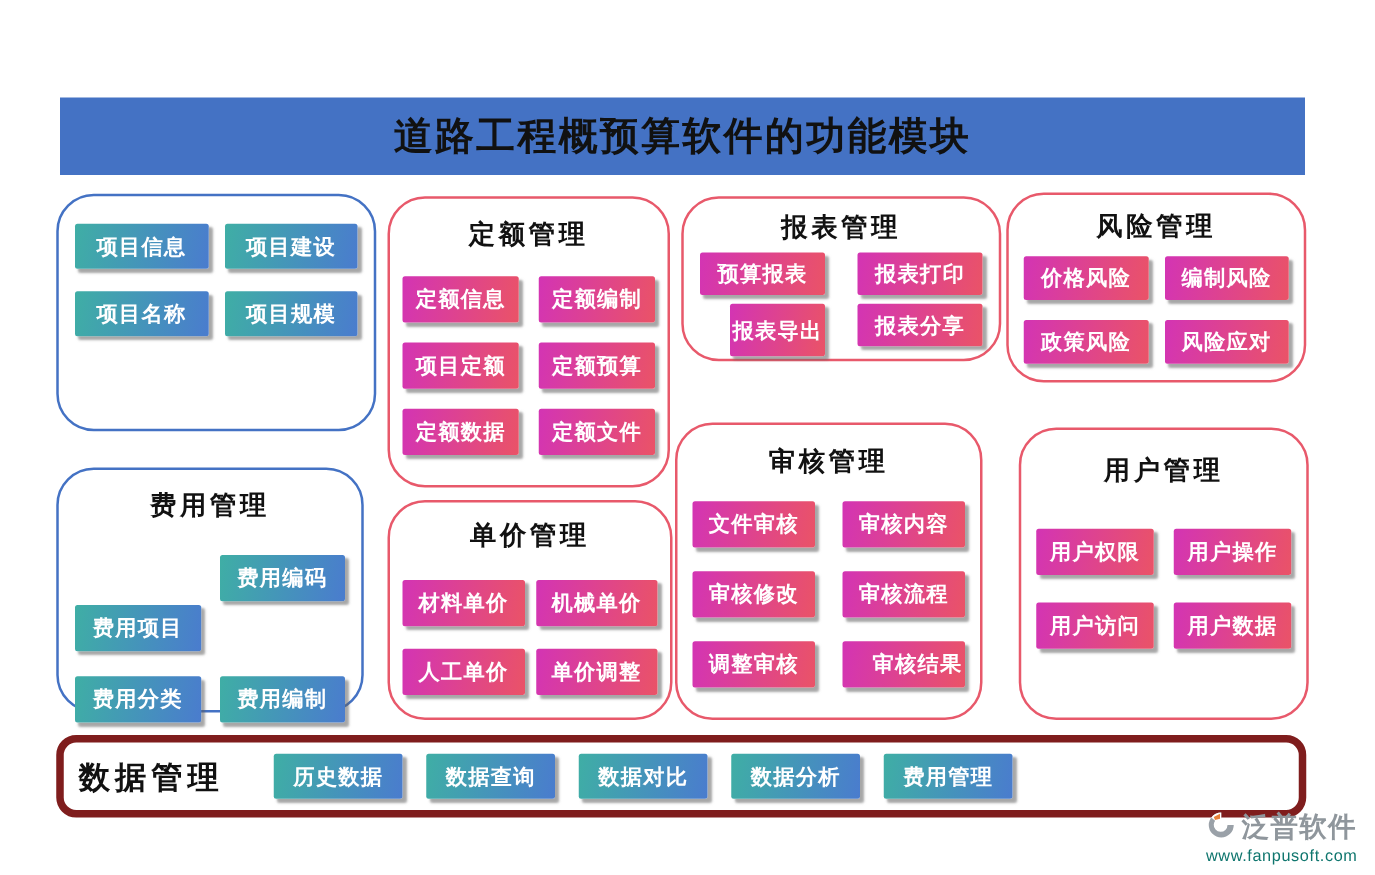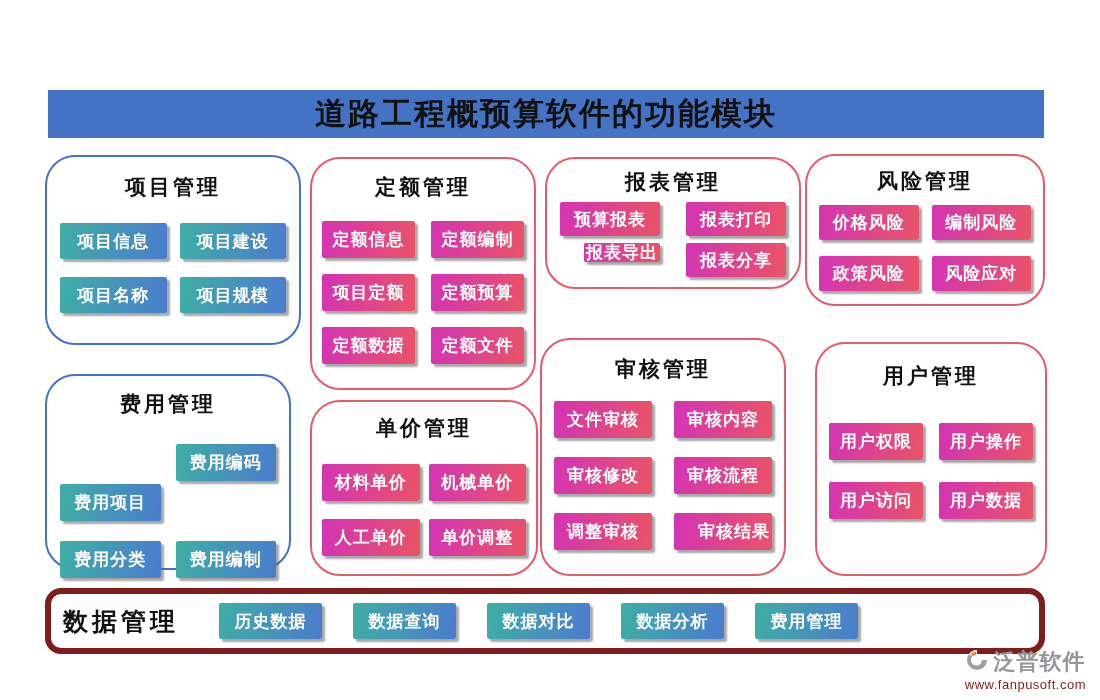--- a/index.html
+++ b/index.html
@@ -7,23 +7,23 @@
     background:#ffffff;
     font-family:"Liberation Serif","DejaVu Serif",serif;
   }
   .canvas {
     position:relative;
     width:1100px; height:700px;
     background:#ffffff;
     overflow:hidden;
   }
   .banner {
-    position:absolute; left:48px; top:78px; width:996px; height:48px;
+    position:absolute; left:48px; top:78px; width:996px; height:62px;
     background:#4472C4;
-    display:flex; align-items:center; justify-content:center;margin-top:12px;
+    display:flex; align-items:center; justify-content:center;
   }
   .banner-title {
     color:#111111; font-size:31px; font-weight:600; letter-spacing:2px;
   }
   .card {
     position:absolute;
     background:#ffffff;
     border:2px solid;
     border-radius:30px;
   }
@@ -53,47 +53,46 @@
     border:6px solid #7f1d1d; border-radius:16px;
     display:flex; align-items:center;
     padding:0 20px 0 12px;
     background:#ffffff;
   }
   .databar-label {
     font-size:25px; font-weight:700; color:#111111; letter-spacing:4px;
     margin-right:40px;
   }
   .databar-buttons {
-    display:flex; gap:31px; align-items:center;
+    display:flex; gap:19px; align-items:center;
   }
   .databar .btn { width:103px; height:36px; font-size:17px; }
   .footer {
     position:absolute; right:14px; bottom:8px;
     display:flex; flex-direction:column; align-items:center;
   }
   .brand-row { display:flex; align-items:center; gap:4px; }
   .brand-name {
     color:#8F969C; font-size:22px; font-weight:700; letter-spacing:1px;
   }
   .brand-url {
-    color:#7f1d1d; font-size:13px; letter-spacing:0.5px;
+    color:#0f766e; font-size:13px; letter-spacing:0.5px;
     font-family:"Liberation Sans","DejaVu Sans",sans-serif;
   }
 </style>
 </head>
 <body>
 
 <div class="canvas">
 
   <div class="banner">
     <span class="banner-title">道路工程概预算软件的功能模块</span>
   </div>
 
   <div class="card blue" style="left:45px; top:155px; width:256px; height:190px;">
-    <div class="card-title" style="padding-top:16px;">项目管理</div>
     <div class="btn-grid" style="margin:22px 13px 0; column-gap:13px; row-gap:18px;">
       <button class="btn teal" style="height:36px;">项目信息</button>
       <button class="btn teal" style="height:36px;">项目建设</button>
       <button class="btn teal" style="height:36px;">项目名称</button>
       <button class="btn teal" style="height:36px;">项目规模</button>
     </div>
   </div>
 
   <div class="card pink" style="left:310px; top:157px; width:226px; height:233px;">
     <div class="card-title" style="padding-top:14px;">定额管理</div>
@@ -105,21 +104,21 @@
       <button class="btn pink" style="height:37px;">定额数据</button>
       <button class="btn pink" style="height:37px;">定额文件</button>
     </div>
   </div>
 
   <div class="card pink" style="left:545px; top:157px; width:256px; height:132px;">
     <div class="card-title" style="padding-top:9px;">报表管理</div>
     <div class="btn-grid" style="margin:6px 13px 0; column-gap:26px; row-gap:7px;">
       <button class="btn pink" style="height:34px;">预算报表</button>
       <button class="btn pink" style="height:34px;">报表打印</button>
-      <button class="btn pink" style="height:19px;margin-left:24px;">报表导出</button>
+      <button class="btn pink" style="height:42px;margin-left:24px;">报表导出</button>
       <button class="btn pink" style="height:34px;">报表分享</button>
     </div>
   </div>
 
   <div class="card pink" style="left:805px; top:154px; width:240px; height:152px;">
     <div class="card-title" style="padding-top:11px;">风险管理</div>
     <div class="btn-grid" style="margin:10px 12px 0; column-gap:13px; row-gap:16px;">
       <button class="btn pink" style="height:35px;">价格风险</button>
       <button class="btn pink" style="height:35px;">编制风险</button>
       <button class="btn pink" style="height:35px;">政策风险</button>

